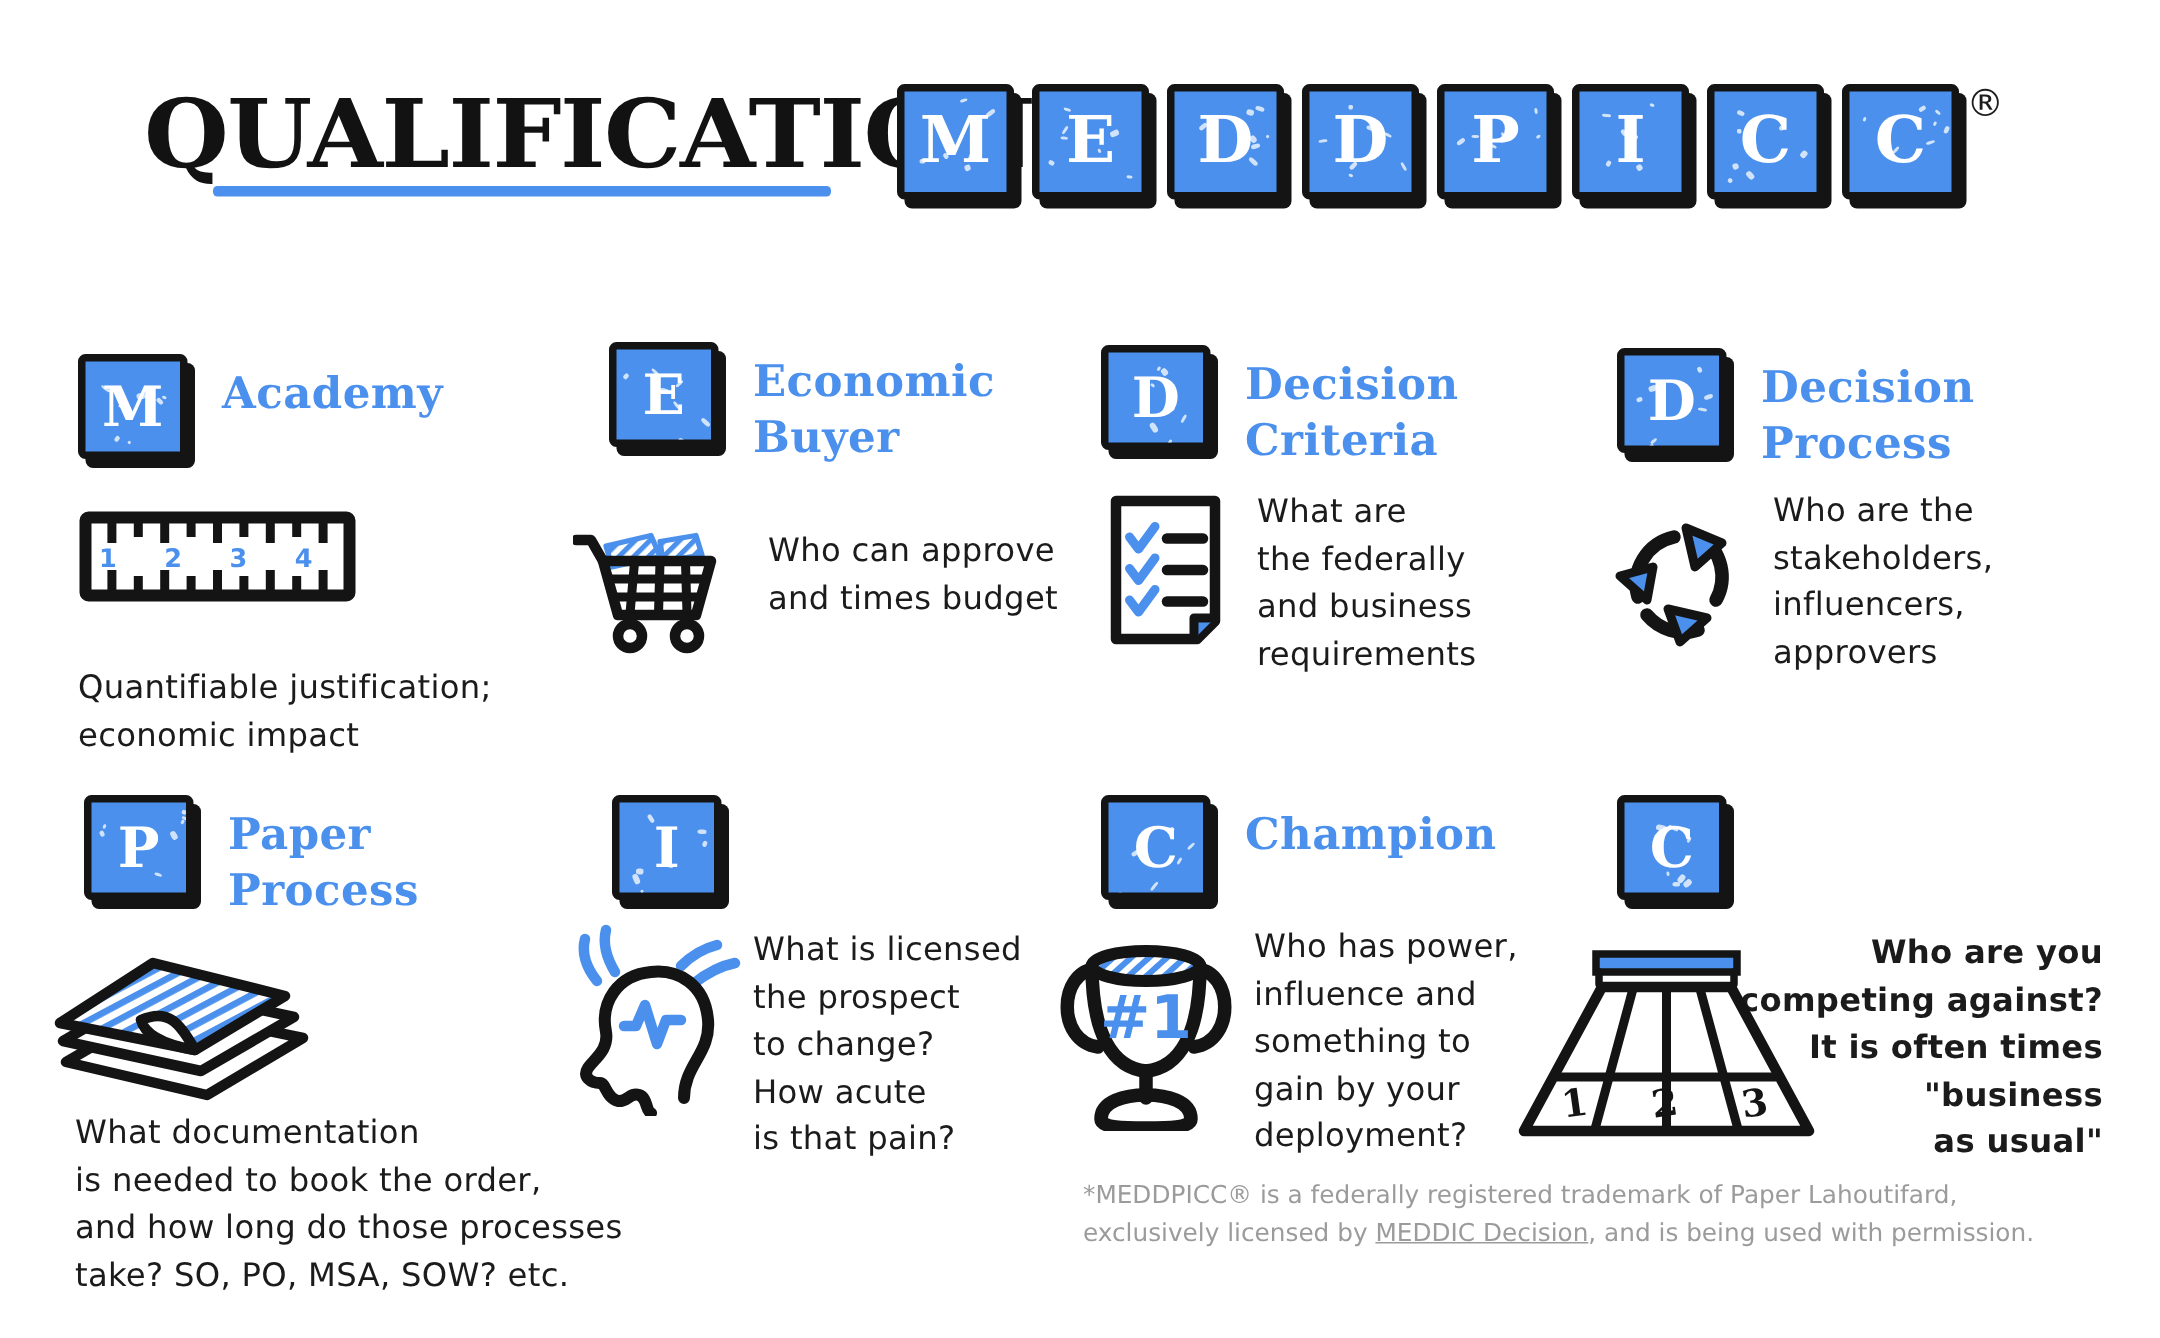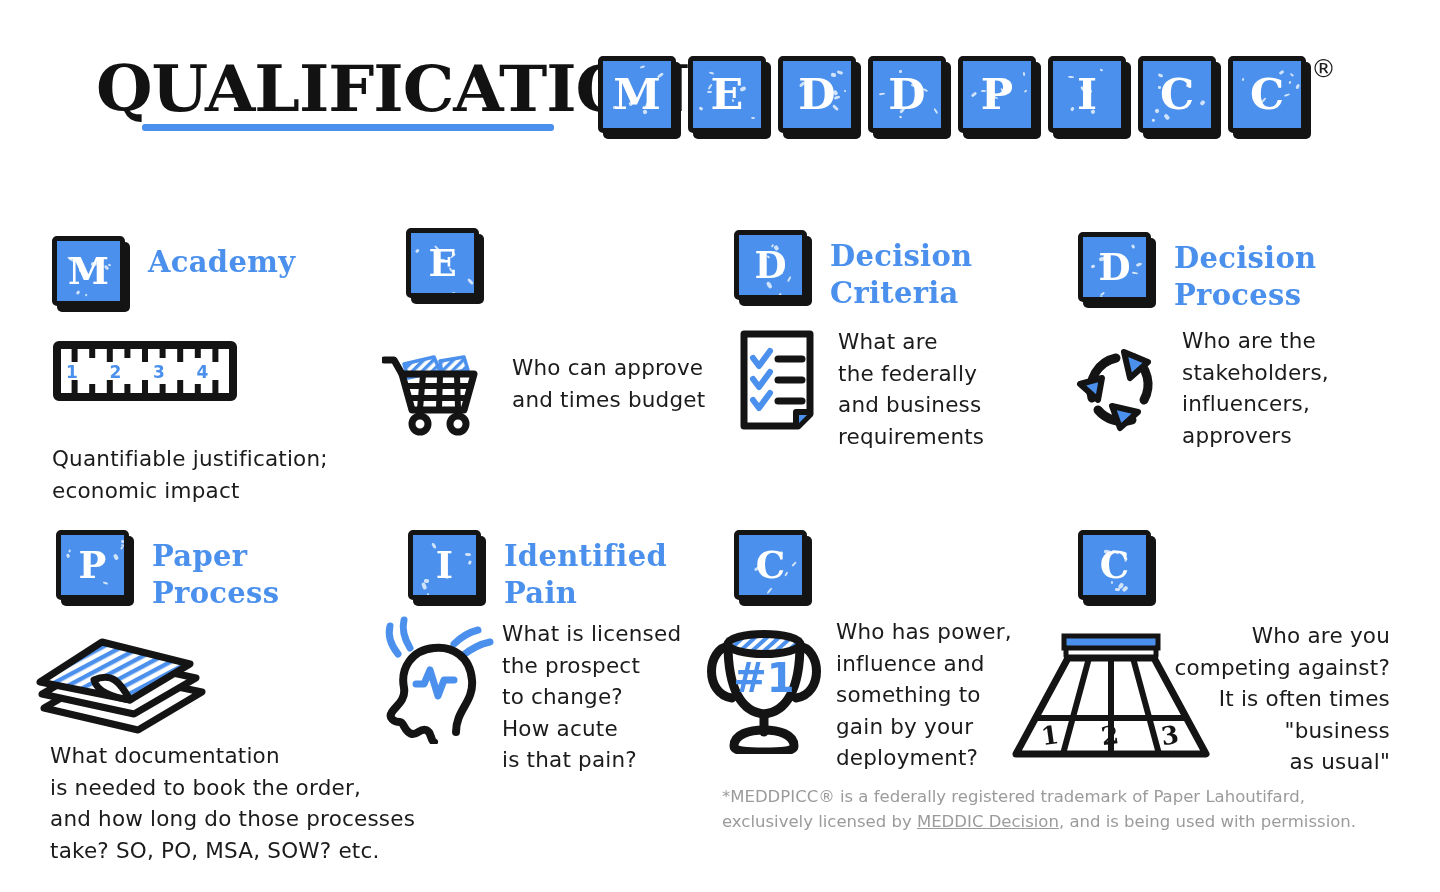--- a/index.html
+++ b/index.html
@@ -306,20 +306,22 @@
             <div class="speck" style="width: 5.7px; height: 1.7px; left: 22.5px; top: 13.8px; transform: rotate(45deg);"></div>
             <div class="speck" style="width: 5.6px; height: 2px; left: 39.1px; top: 22px; transform: rotate(-42deg);"></div>
             <div class="speck" style="width: 6.3px; height: 2.8px; left: 40.5px; top: 59.9px; transform: rotate(36deg);"></div>
             <div class="speck" style="width: 6.4px; height: 2.6px; left: 29px; top: 26px; transform: rotate(14deg);"></div>
             <div class="speck" style="width: 6.8px; height: 2.9px; left: 56.3px; top: 47.2px; transform: rotate(44deg);"></div>
             <div class="speck" style="width: 5.8px; height: 2.2px; left: 36.7px; top: 36.3px; transform: rotate(53deg);"></div>
             <div class="speck" style="width: 3.1px; height: 3.5px; left: 4.7px; top: 16.4px; transform: rotate(42deg);"></div>
             <span class="glyph">E</span>
           </div>
         </div>
+        <div class="card-title">Economic
+Buyer</div>
       </div>
     </div>
     <div class="card-body" style="left: 512px; top: 352px;">Who can approve
 and times budget</div>
     <div class="icon-slot" style="left: 382px; top: 330px;"><svg width="112" height="106" viewBox="0 0 112 106">
         <defs>
           <pattern id="billstripe" width="7" height="7" patternUnits="userSpaceOnUse" patternTransform="rotate(45)">
             <rect width="7" height="7" fill="#ffffff"></rect>
             <rect width="3.4" height="7" fill="#4a90ec"></rect>
           </pattern>
@@ -443,22 +445,20 @@
             <div class="speck" style="width: 2.4px; height: 2.2px; left: 14.4px; top: 57.7px; transform: rotate(-59deg);"></div>
             <div class="speck" style="width: 6.2px; height: 3.1px; left: 51.5px; top: 17.9px; transform: rotate(5deg);"></div>
             <div class="speck" style="width: 6.6px; height: 3.6px; left: 8.2px; top: 48.6px; transform: rotate(67deg);"></div>
             <div class="speck" style="width: 5.3px; height: 3.7px; left: 11.4px; top: 44.3px; transform: rotate(6deg);"></div>
             <div class="speck" style="width: 5.5px; height: 3.2px; left: 18.4px; top: 9.1px; transform: rotate(58deg);"></div>
             <div class="speck" style="width: 4px; height: 3.3px; left: 55px; top: 26.3px; transform: rotate(-64deg);"></div>
             <div class="speck" style="width: 6.9px; height: 3.2px; left: 29.2px; top: 40px; transform: rotate(21deg);"></div>
             <span class="glyph">I</span>
           </div>
         </div>
-        <div class="card-title">Identified
-Pain</div>
       </div>
     </div>
     <div class="card-body" style="left: 502px; top: 618px;">What is licensed
 the prospect
 to change?
 How acute
 is that pain?</div>
     <div class="icon-slot" style="left: 382px; top: 614px;"><svg width="118" height="130" viewBox="0 0 118 130">
         <path d="M16 40 C8 30 6 20 8 12" fill="none" stroke="#4a90ec" stroke-width="7" stroke-linecap="round"></path>
         <path d="M28 34 C22 24 20 14 22 6" fill="none" stroke="#4a90ec" stroke-width="7" stroke-linecap="round"></path>
@@ -475,20 +475,21 @@
             <div class="speck" style="width: 6.6px; height: 1.7px; left: 26.9px; top: 54.7px; transform: rotate(-51deg);"></div>
             <div class="speck" style="width: 3.8px; height: 2.8px; left: 40.1px; top: 16.9px; transform: rotate(-53deg);"></div>
             <div class="speck" style="width: 6.7px; height: 2.5px; left: 14.6px; top: 31.8px; transform: rotate(-31deg);"></div>
             <div class="speck" style="width: 2.5px; height: 3.3px; left: 21.5px; top: 20.8px; transform: rotate(-66deg);"></div>
             <div class="speck" style="width: 6.4px; height: 2px; left: 52.4px; top: 27.6px; transform: rotate(-44deg);"></div>
             <div class="speck" style="width: 4.8px; height: 2.4px; left: 45.1px; top: 37.8px; transform: rotate(-58deg);"></div>
             <div class="speck" style="width: 2.9px; height: 2.5px; left: 6.3px; top: 59.9px; transform: rotate(-19deg);"></div>
             <span class="glyph">C</span>
           </div>
         </div>
+        <div class="card-title">Champion</div>
       </div>
     </div>
     <div class="card-body" style="left: 836px; top: 616px;">Who has power,
 influence and
 something to
 gain by your
 deployment?</div>
     <div class="icon-slot" style="left: 702px; top: 618px;"><svg width="124" height="136" viewBox="0 0 124 136">
         <defs>
           <pattern id="rimstripe" width="8" height="8" patternUnits="userSpaceOnUse" patternTransform="rotate(48)">
@@ -514,21 +515,21 @@
             <div class="speck" style="width: 6.8px; height: 3.9px; left: 21px; top: 15px; transform: rotate(12deg);"></div>
             <div class="speck" style="width: 4.7px; height: 2.9px; left: 31.6px; top: 53.4px; transform: rotate(2deg);"></div>
             <div class="speck" style="width: 2.3px; height: 3.3px; left: 28.4px; top: 46px; transform: rotate(-6deg);"></div>
             <div class="speck" style="width: 5.6px; height: 3.9px; left: 35.2px; top: 49.3px; transform: rotate(-52deg);"></div>
             <div class="speck" style="width: 3.8px; height: 1.8px; left: 41.4px; top: 23.8px; transform: rotate(-59deg);"></div>
             <span class="glyph">C</span>
           </div>
         </div>
       </div>
     </div>
-    <div class="card-body right-align" style="right: 50px; top: 620px;">Who are you
+    <div class="card-body right-align" style="right: 38px; top: 620px; font-weight: bold;">Who are you
 competing against?
 It is often times
 "business
 as usual"</div>
     <div class="icon-slot" style="left: 1008px; top: 630px;"><svg width="206" height="136" viewBox="0 0 206 136">
         <rect x="56" y="6" width="94" height="12" fill="#4a90ec" stroke="#141414" stroke-width="5"></rect>
         <path d="M58 18 L58 26 M148 18 L148 26" stroke="#141414" stroke-width="5" stroke-linecap="round"></path>
         <path d="M60 28 L146 28 L198 124 L8 124 Z" fill="none" stroke="#141414" stroke-width="7" stroke-linejoin="round"></path>
         <line x1="81" y1="28" x2="55" y2="124" stroke="#141414" stroke-width="6"></line>
         <line x1="103" y1="28" x2="103" y2="124" stroke="#141414" stroke-width="6"></line>

